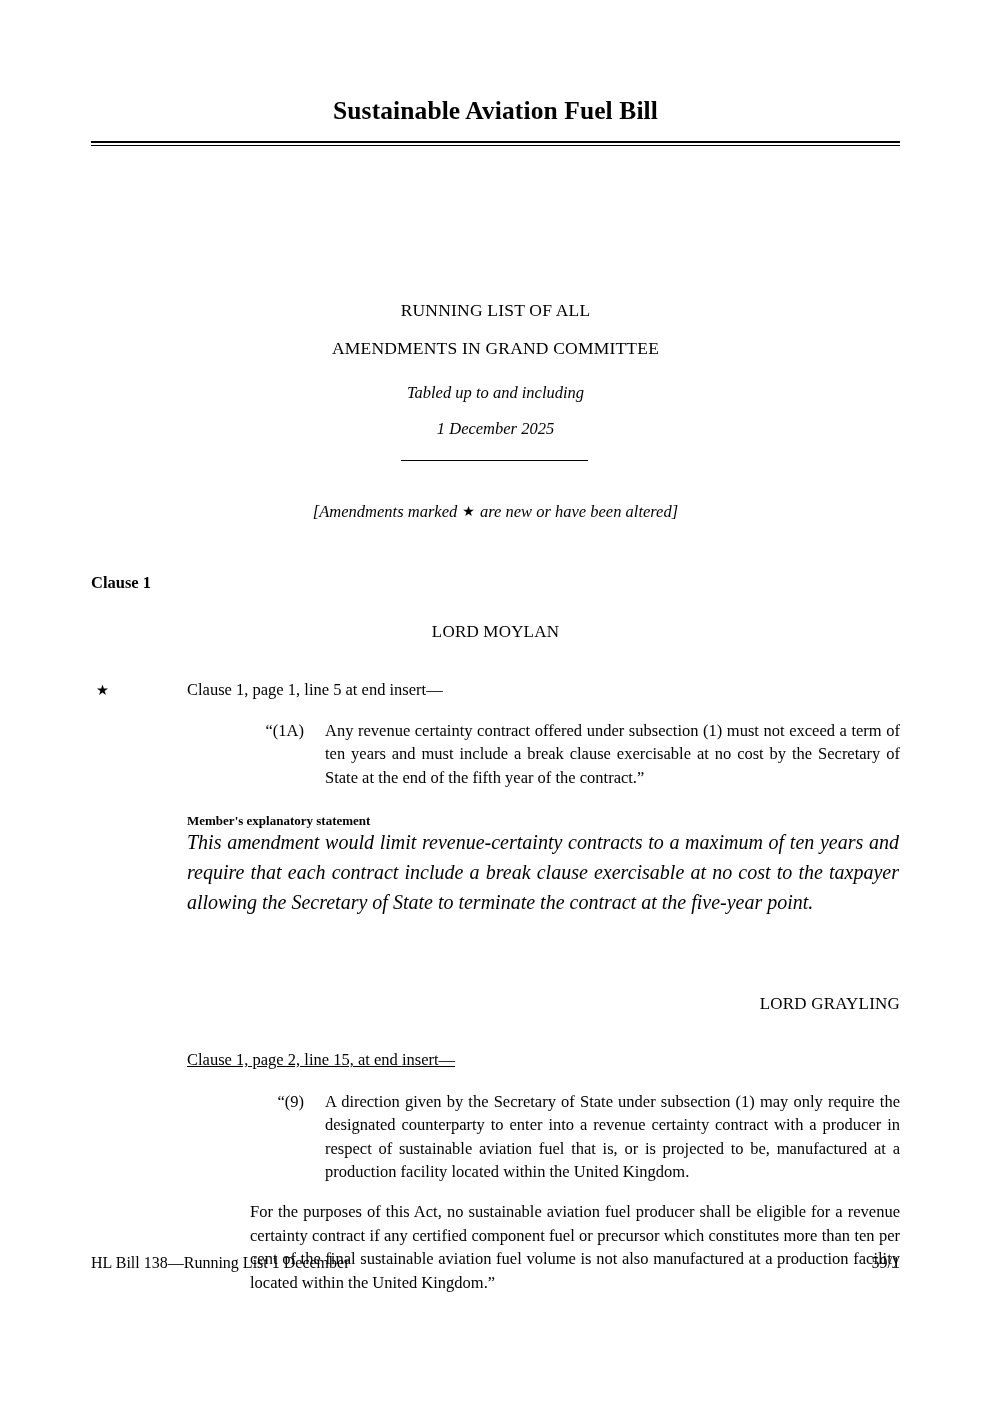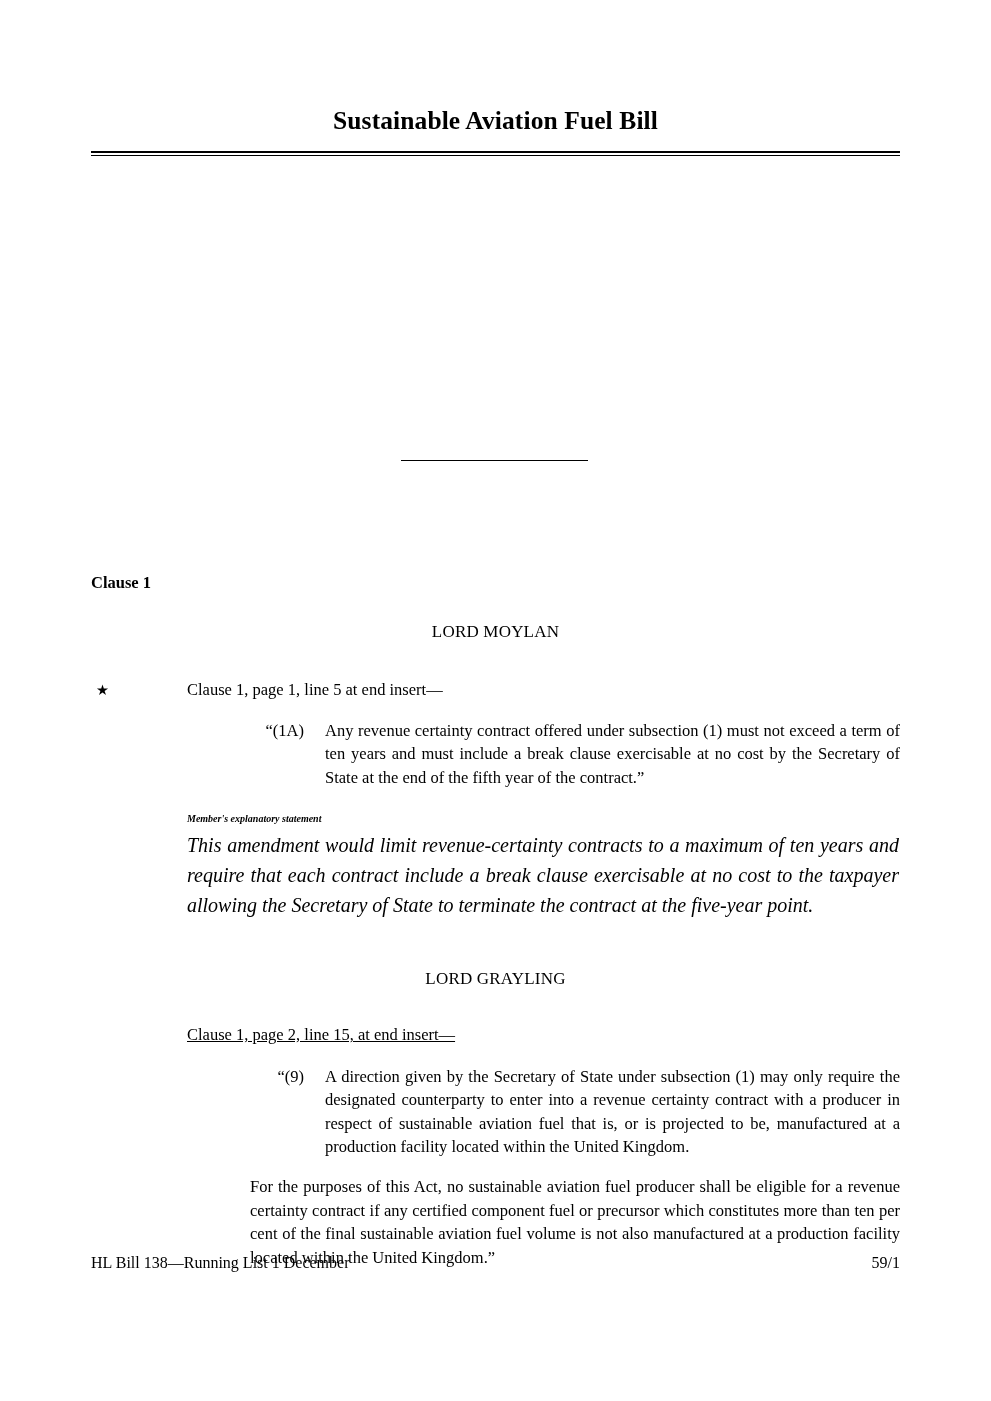--- a/index.html
+++ b/index.html
@@ -18,21 +18,21 @@
     margin: 0 auto;
     background: #ffffff;
     overflow: hidden;
     box-sizing: border-box;
   }
 
   
   .title-block {
     position: absolute;
     left: 91px;
-    top: 106px;
+    top: 96px;
     width: 809px;
   }
   .doc-title {
     font-size: 25.5px;
     font-weight: bold;
     text-align: center;
     letter-spacing: 0.1px;
     line-height: 1.2;
     margin: 0;
   }
@@ -119,22 +119,23 @@
     margin: 0 0 31px 0;
   }
   .member-name {
     text-align: center;
     font-size: 17px;
     line-height: 1.0;
     margin: 0 0 42px 0;
     letter-spacing: 0.2px;
   }
   .member-name.second {
-    margin-top: 50px;
+    margin-top: 78px;
     margin-bottom: 0;
+    text-align: right;
   }
 
   .amendment {
     position: relative;
   }
   .amd-star {
     position: absolute;
     left: 5px;
     top: 1px;
     font-size: 14.5px;
@@ -185,25 +186,23 @@
     margin-left: 0;
     text-align: right;
     padding-right: 13px;
   }
 
   .explanatory {
     margin: 25px 0 0 96px;
     width: 712px;
   }
   .expl-title {
-    font-style: italic;
     font-weight: bold;
-    font-size: 10px;
-    line-height: 1.0;
-    margin-bottom: 6px;
+    font-size: 13px;
+    line-height: 1.0;
   }
   .expl-body {
     font-style: italic;
     font-size: 20px;
     line-height: 1.5;
     text-align: justify;
     text-justify: inter-word;
   }
 
   .intro-plain {
@@ -232,23 +231,30 @@
 
   <div class="title-block">
     <h1 class="doc-title">Sustainable Aviation Fuel Bill</h1>
     <div class="double-rule">
       <div class="rule-thick"></div>
       <div class="rule-gap"></div>
       <div class="rule-thin"></div>
     </div>
   </div>
 
+  <div class="masthead">
+    <div class="line-caps">RUNNING LIST OF ALL</div>
+    <div class="line-caps second">AMENDMENTS IN GRAND COMMITTEE</div>
+    <div class="line-ital">Tabled up to and including</div>
+    <div class="line-ital last">1 December 2025</div>
+  </div>
 
   <div class="center-rule"></div>
 
+  <div class="marked-note"><span>[Amendments marked </span><span class="star">★</span><span> are new or have been altered]</span></div>
 
   <div class="body-area">
 
     <div class="clause-heading">Clause 1</div>
 
     <div class="member-name">LORD MOYLAN</div>
 
     <div class="amendment">
       <div class="amd-star">★</div>
       <div class="amd-intro">Clause 1, page 1, line 5 at end insert—</div>

